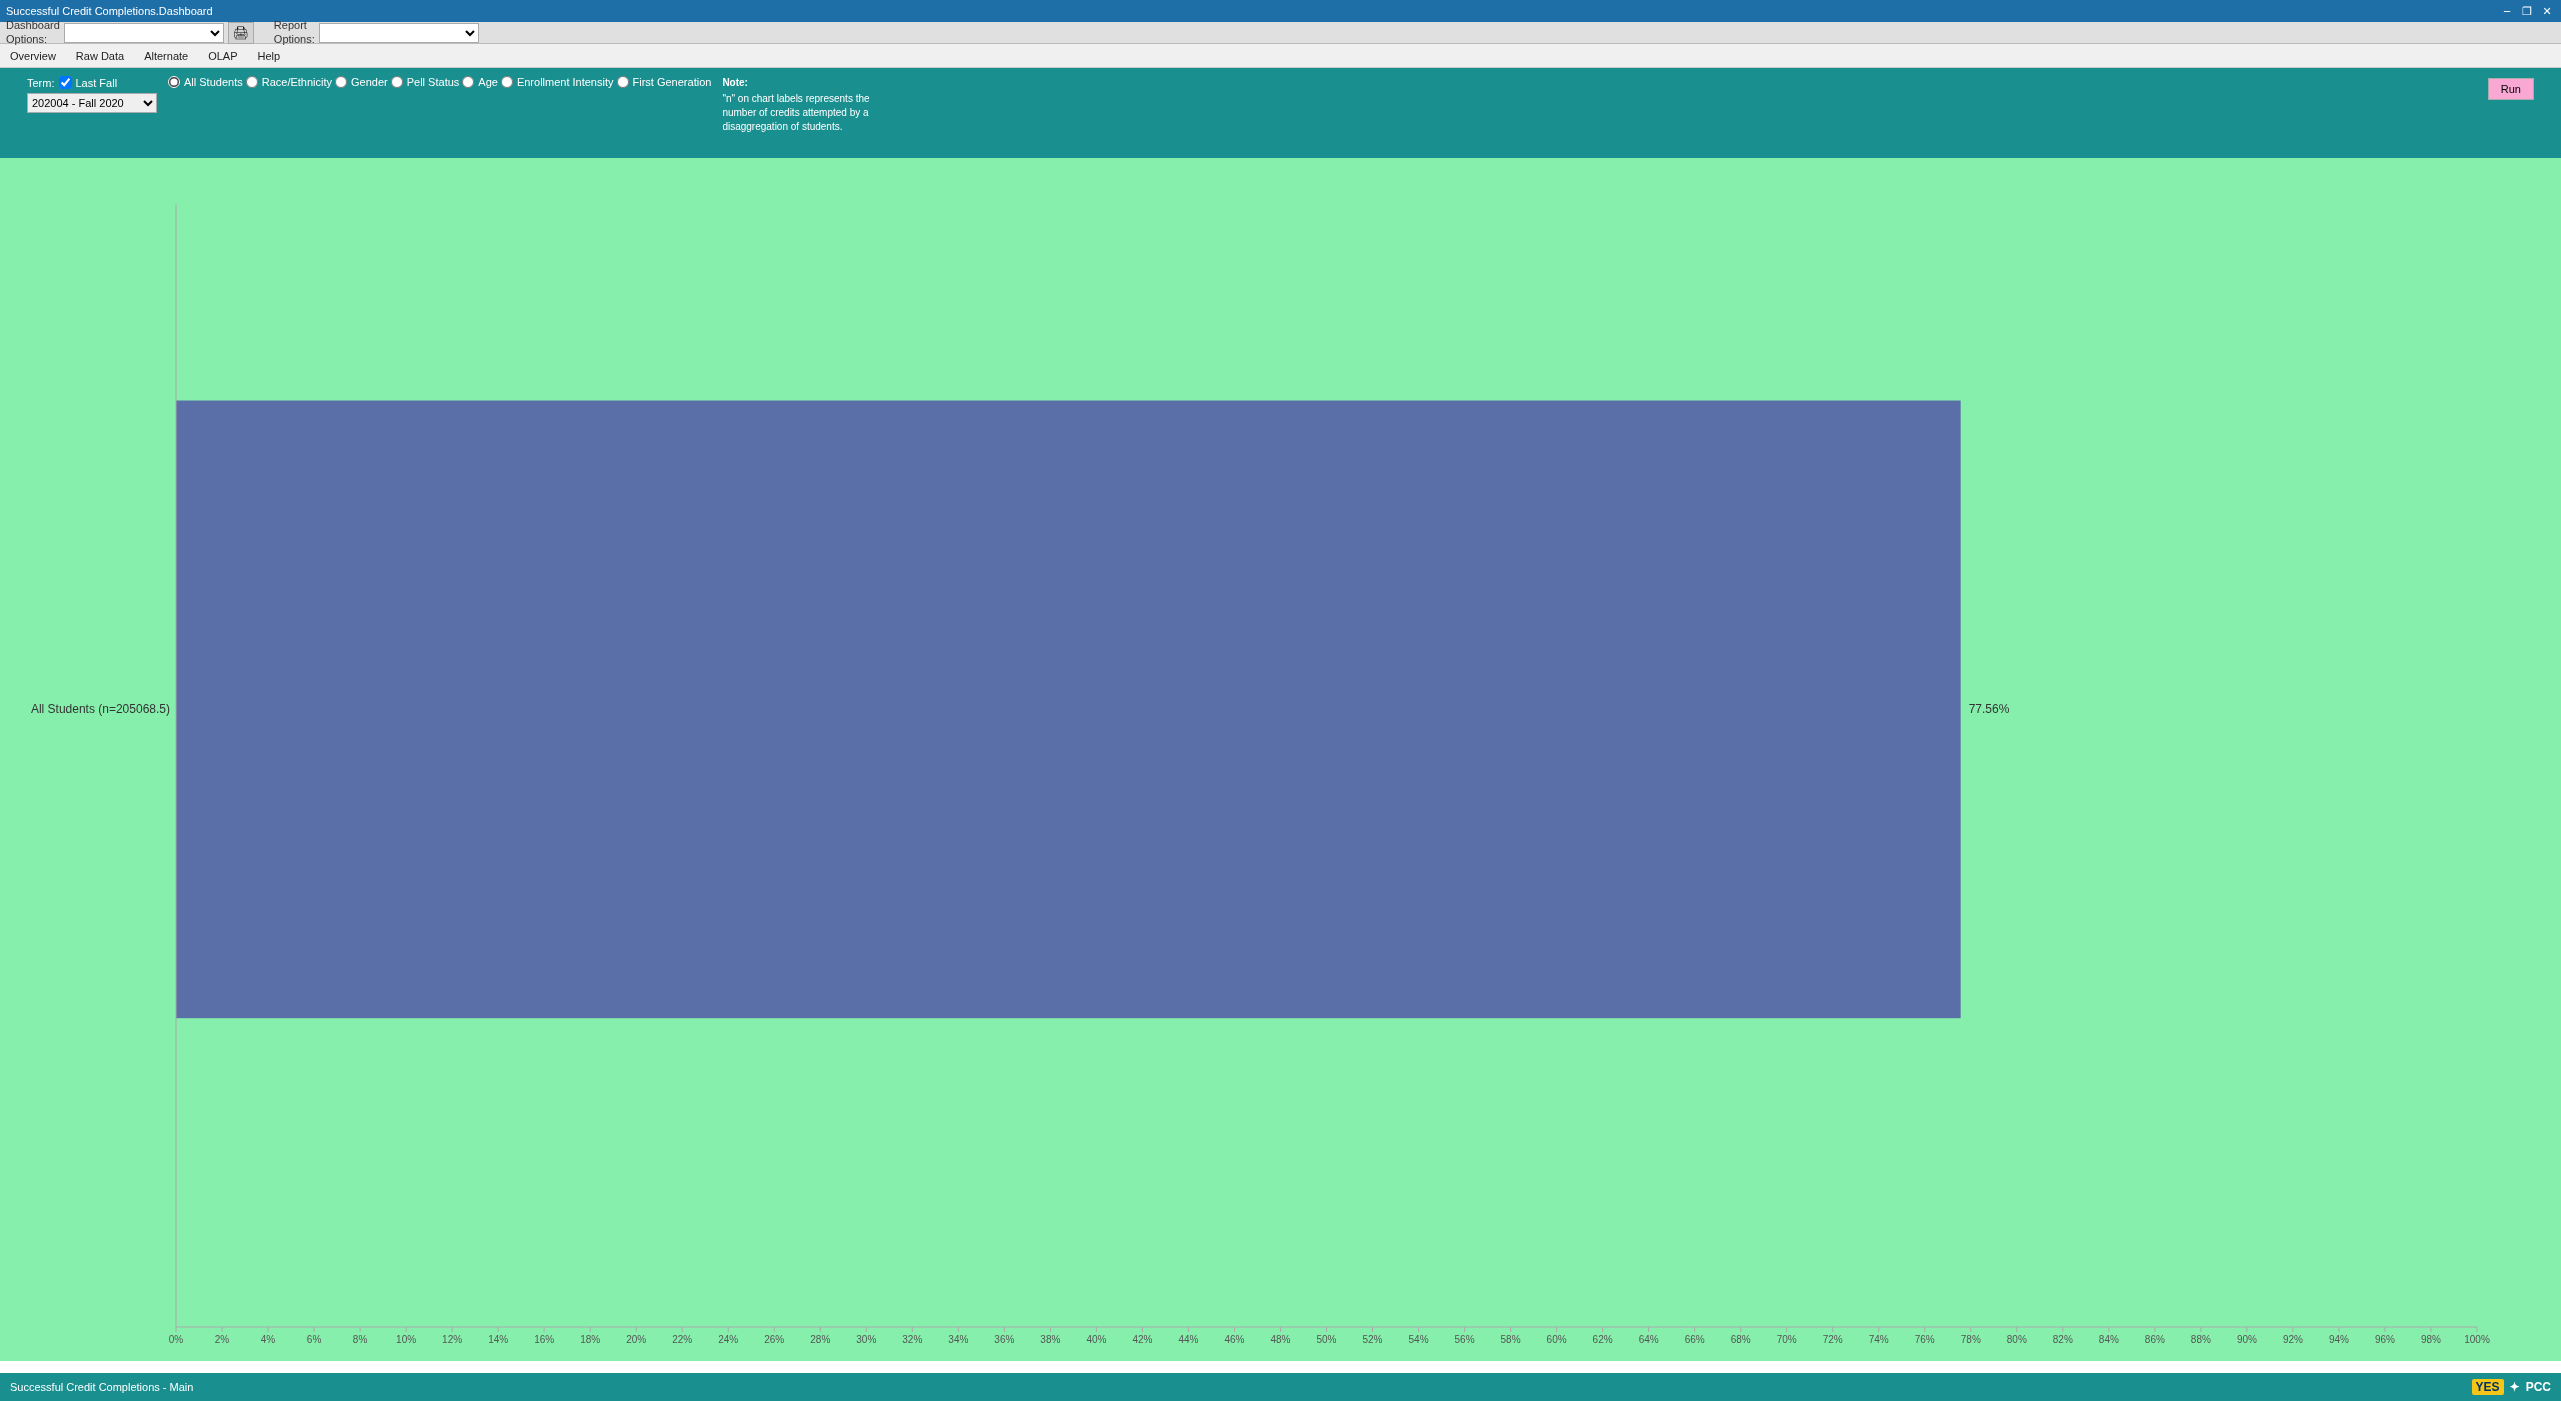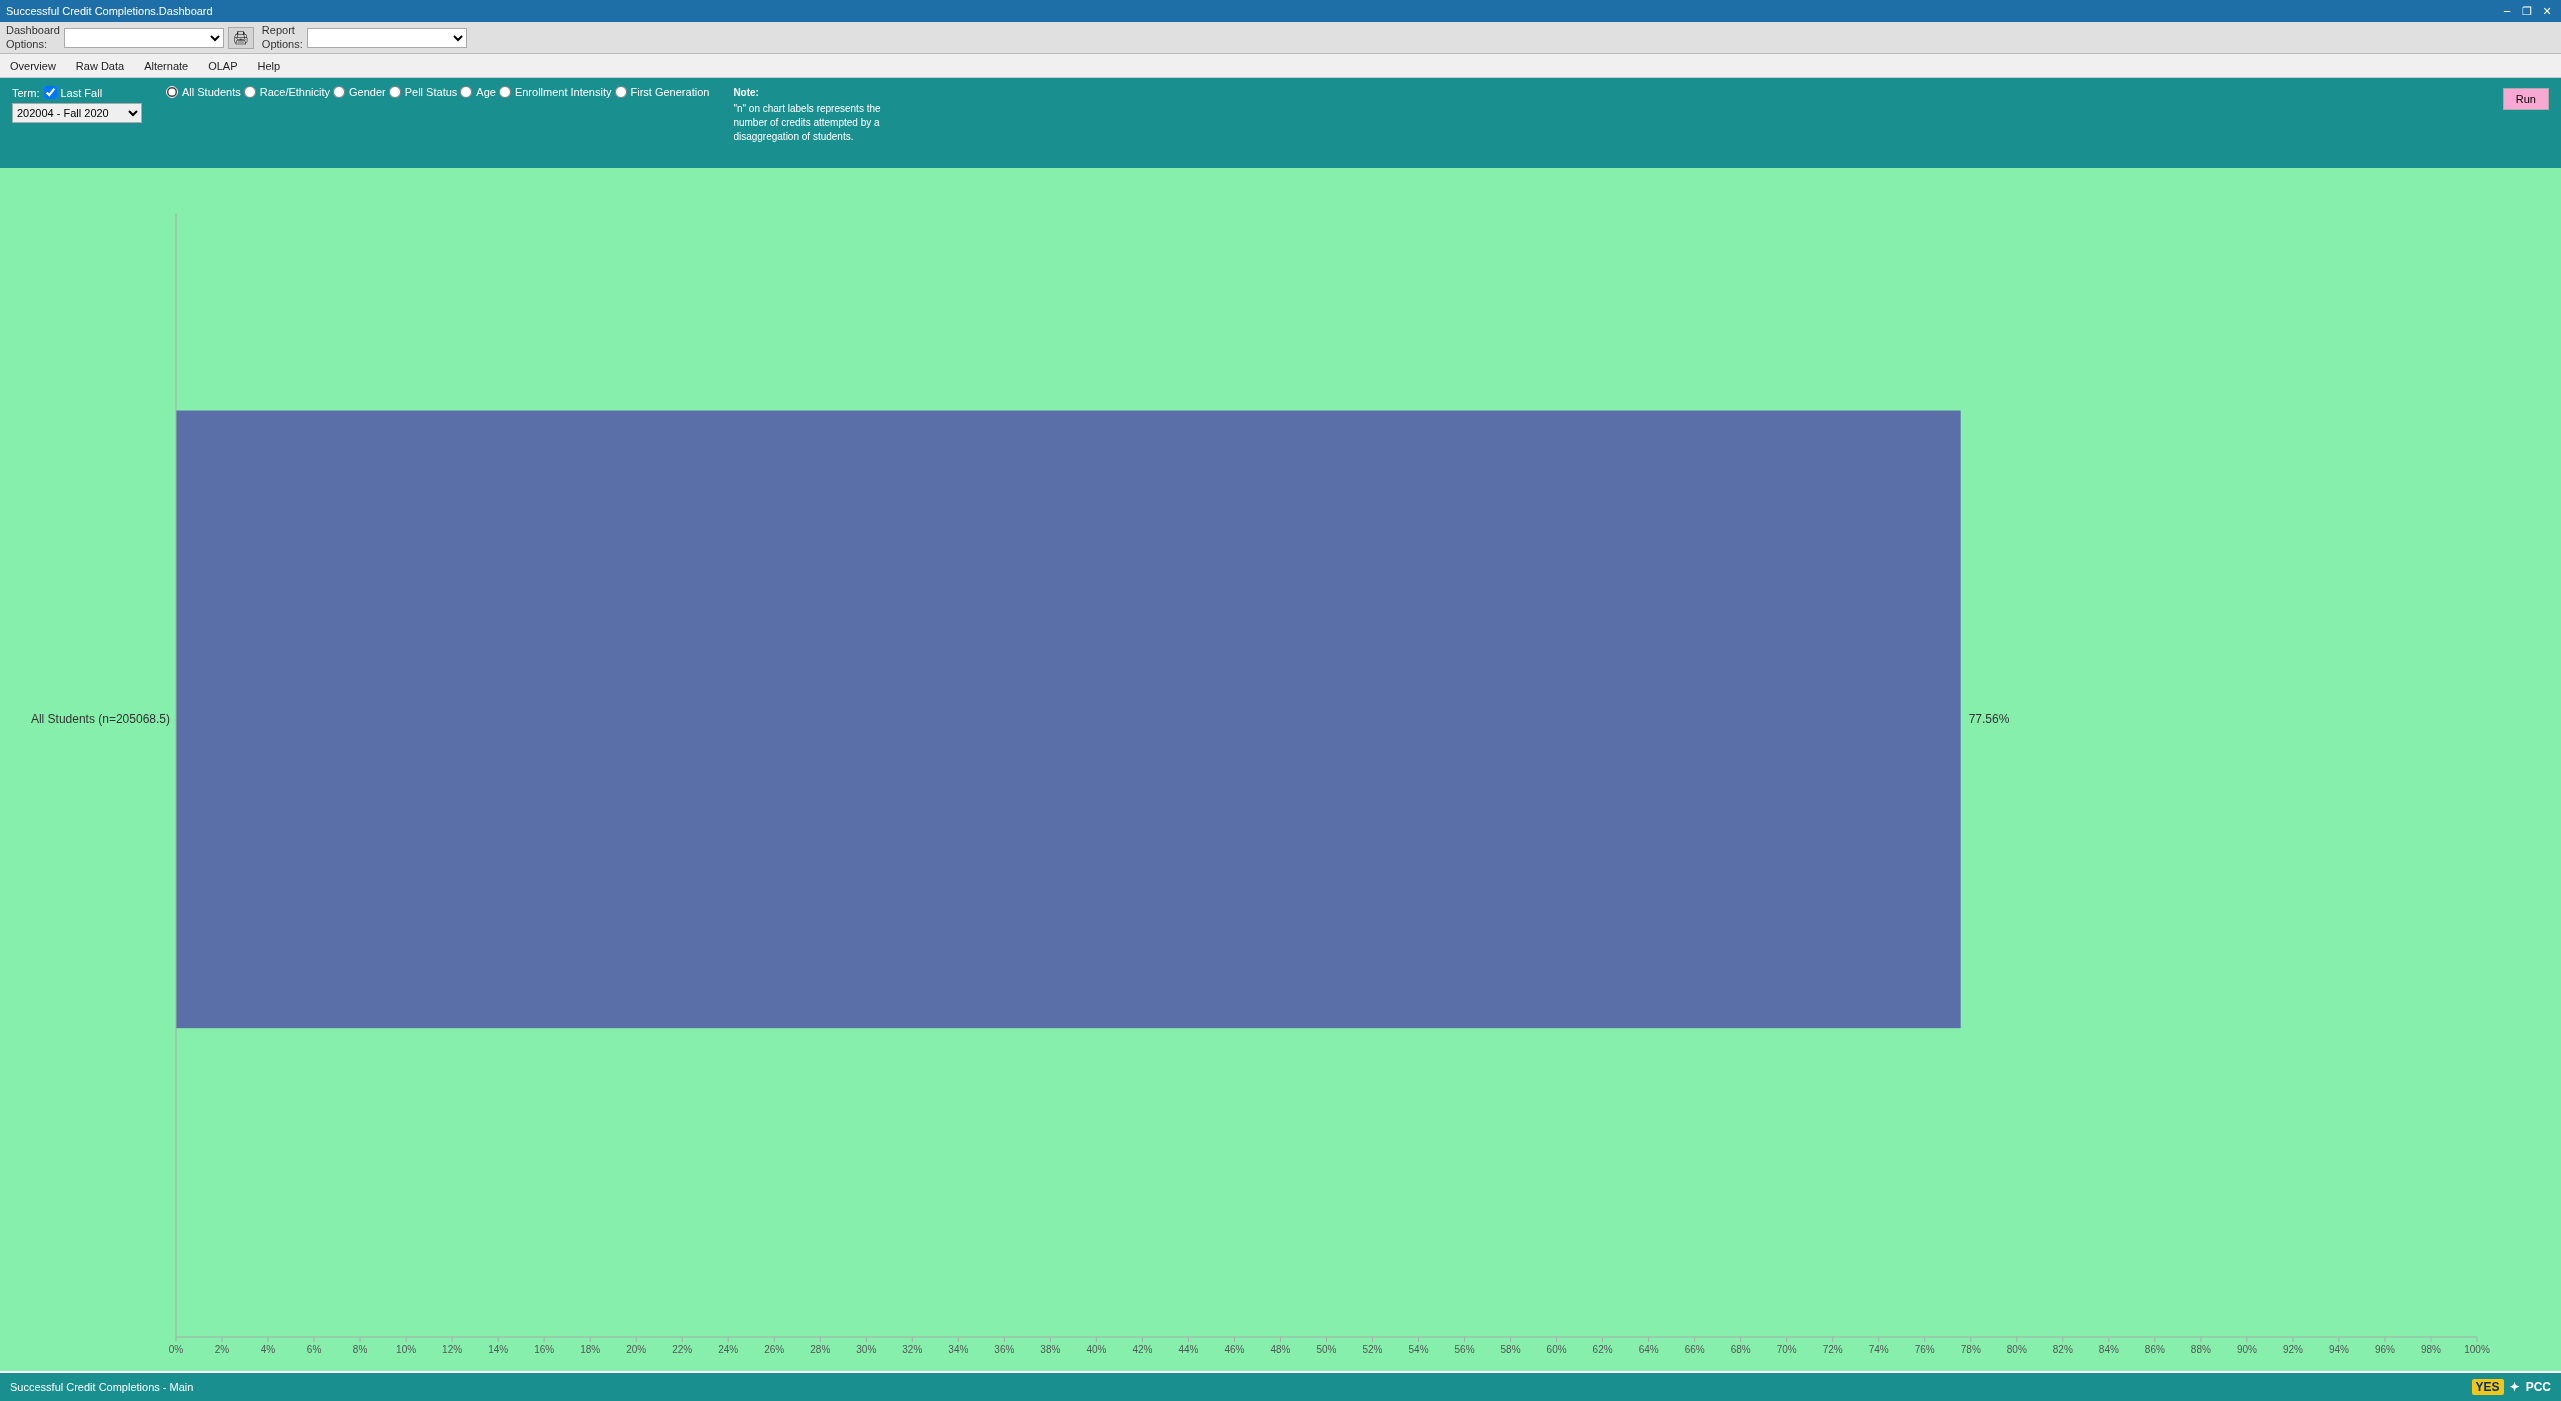--- a/index.html
+++ b/index.html
@@ -27,25 +27,25 @@
       align-items: center;
       justify-content: center;
       cursor: pointer;
       font-size: 10px;
       color: #fff;
     }
 
     
     #toolbar {
       background: #e0e0e0;
-      height: 32px;
+      height: 22px;
       display: flex;
       align-items: center;
       padding: 0 6px;
-      gap: 8px;
+      gap: 20px;
       border-bottom: 1px solid #bbb;
     }
     .toolbar-group {
       display: flex;
       align-items: center;
       gap: 4px;
     }
     .toolbar-label {
       font-size: 11px;
       color: #333;
@@ -82,24 +82,24 @@
     .menu-item {
       font-size: 11px;
       color: #222;
       cursor: pointer;
       padding: 2px 4px;
     }
 
     
     #options-panel {
       background: #1a8f8f;
-      padding: 8px 12px;
+      padding: 8px 27px;
       display: flex;
       align-items: flex-start;
-      gap: 24px;
+      gap: 11px;
       min-height: 90px;
     }
     .term-group {
       display: flex;
       flex-direction: column;
       gap: 4px;
     }
     .term-label {
       font-size: 11px;
       color: #fff;

